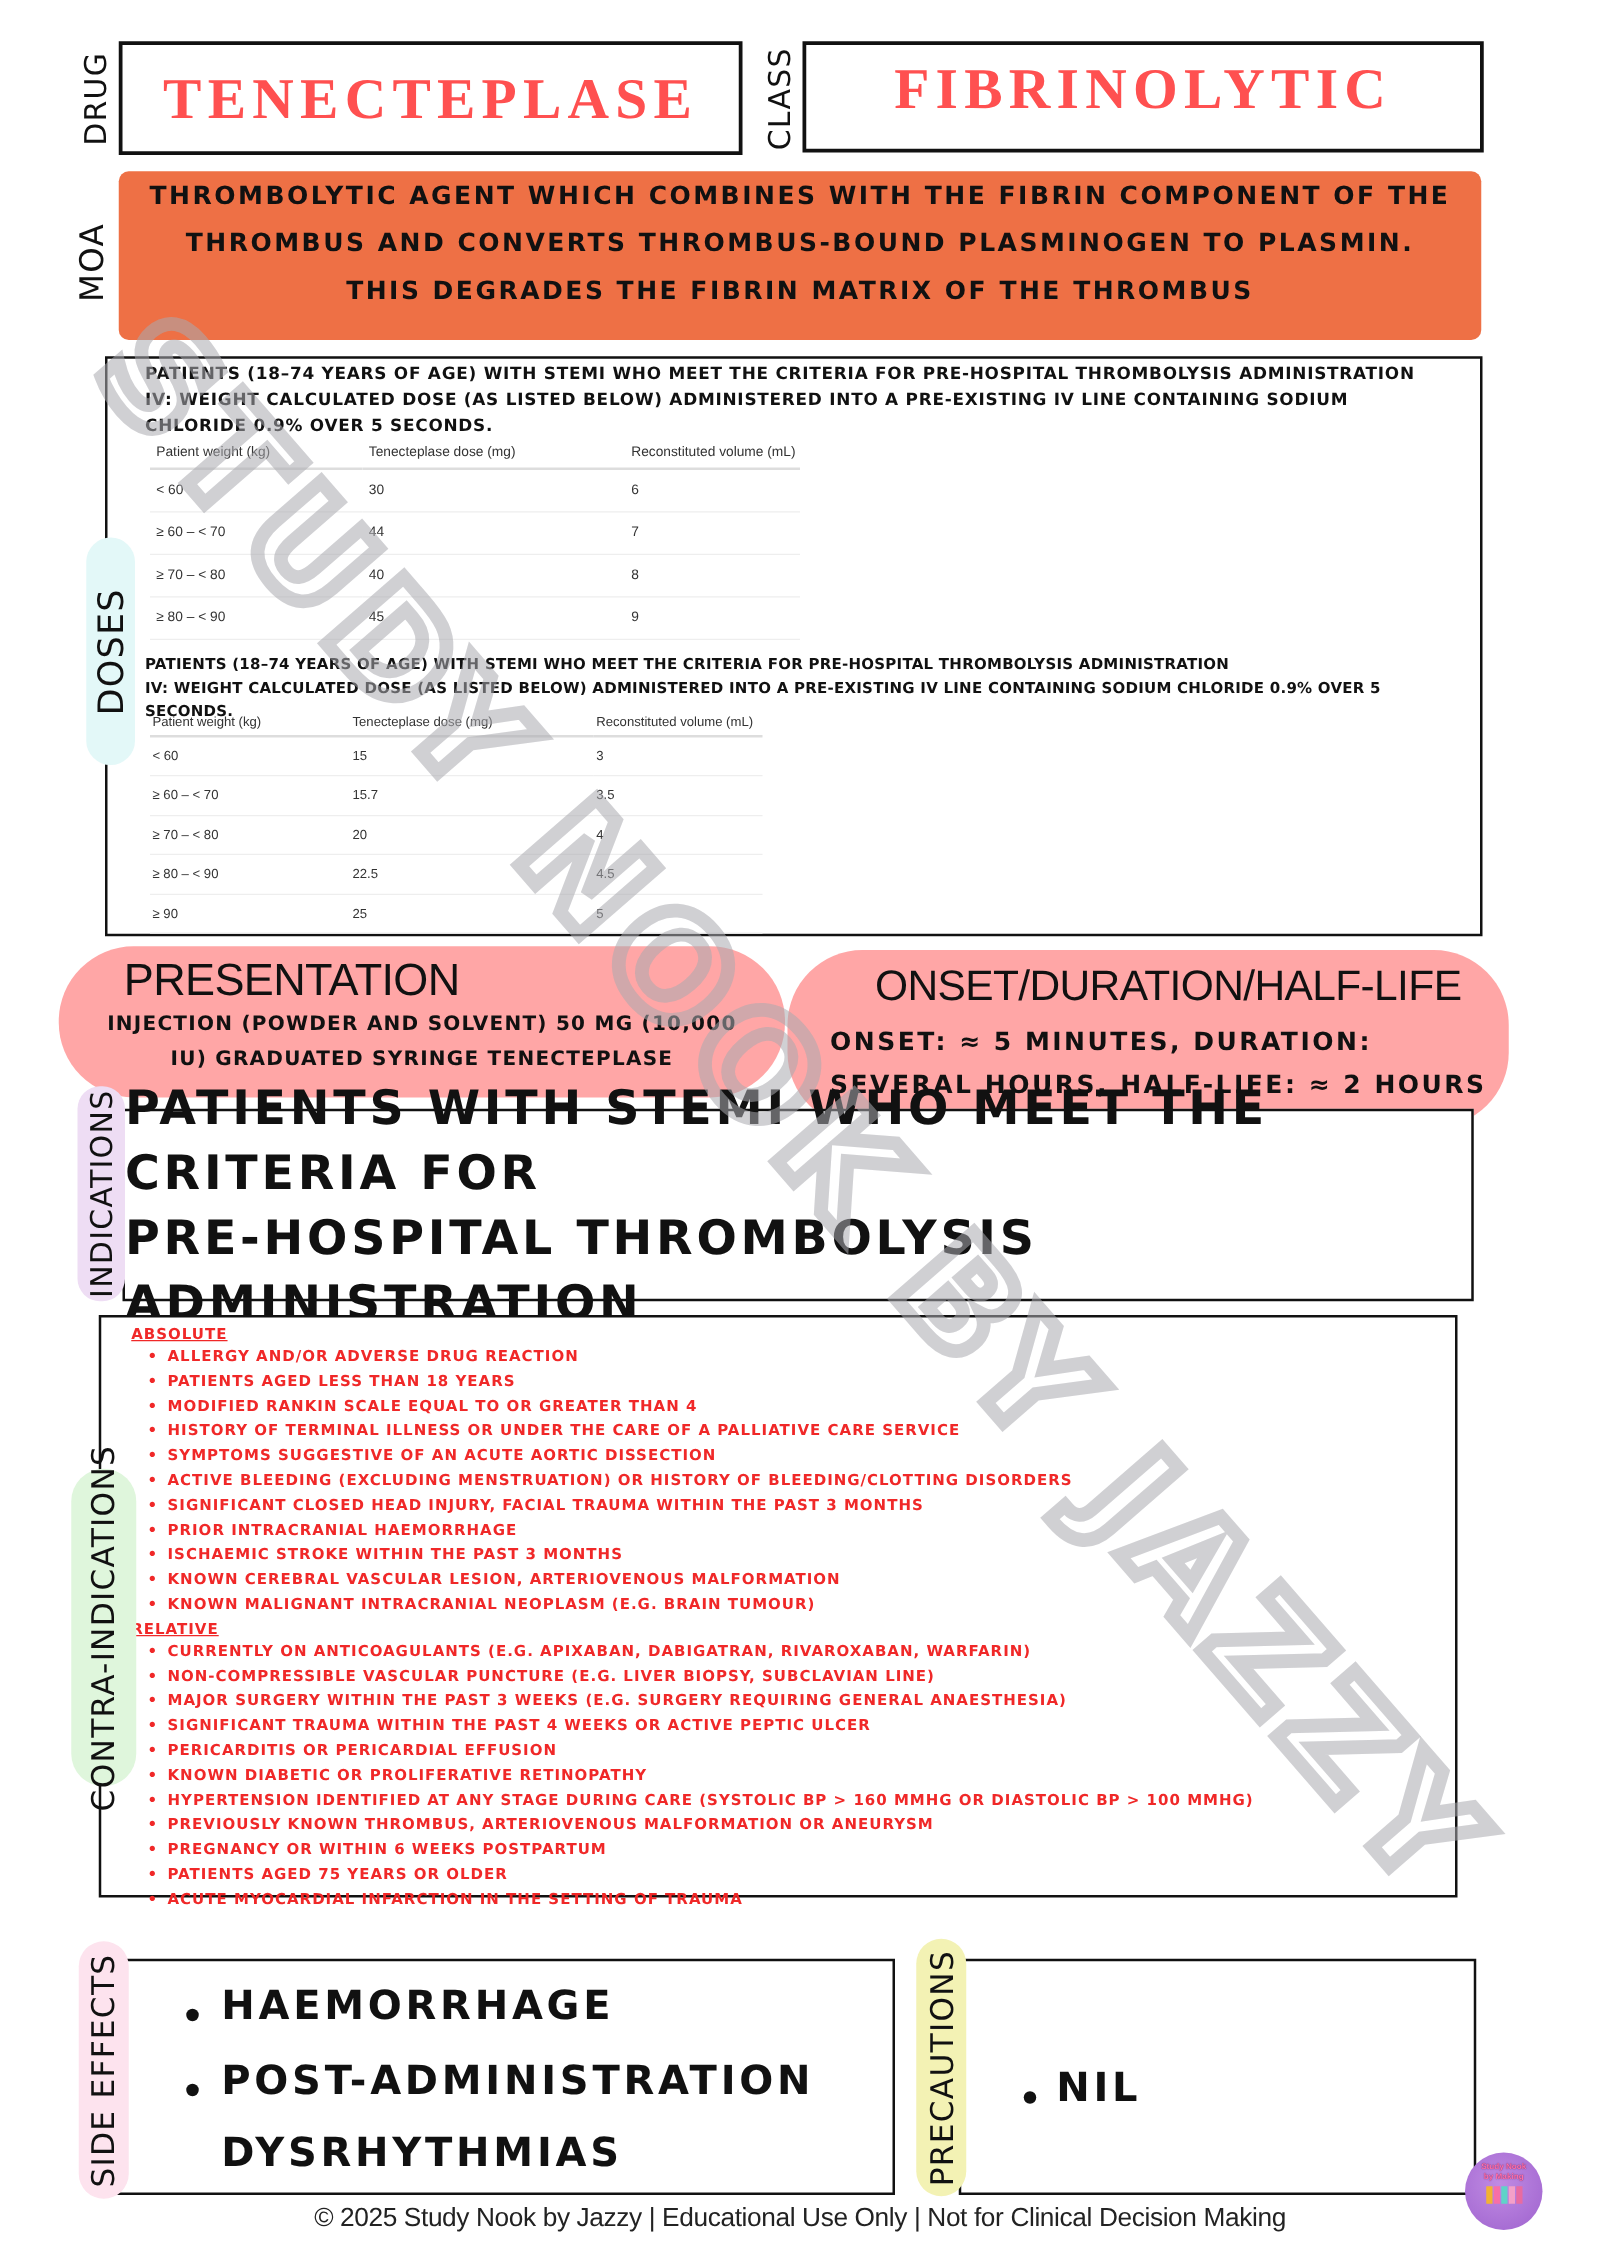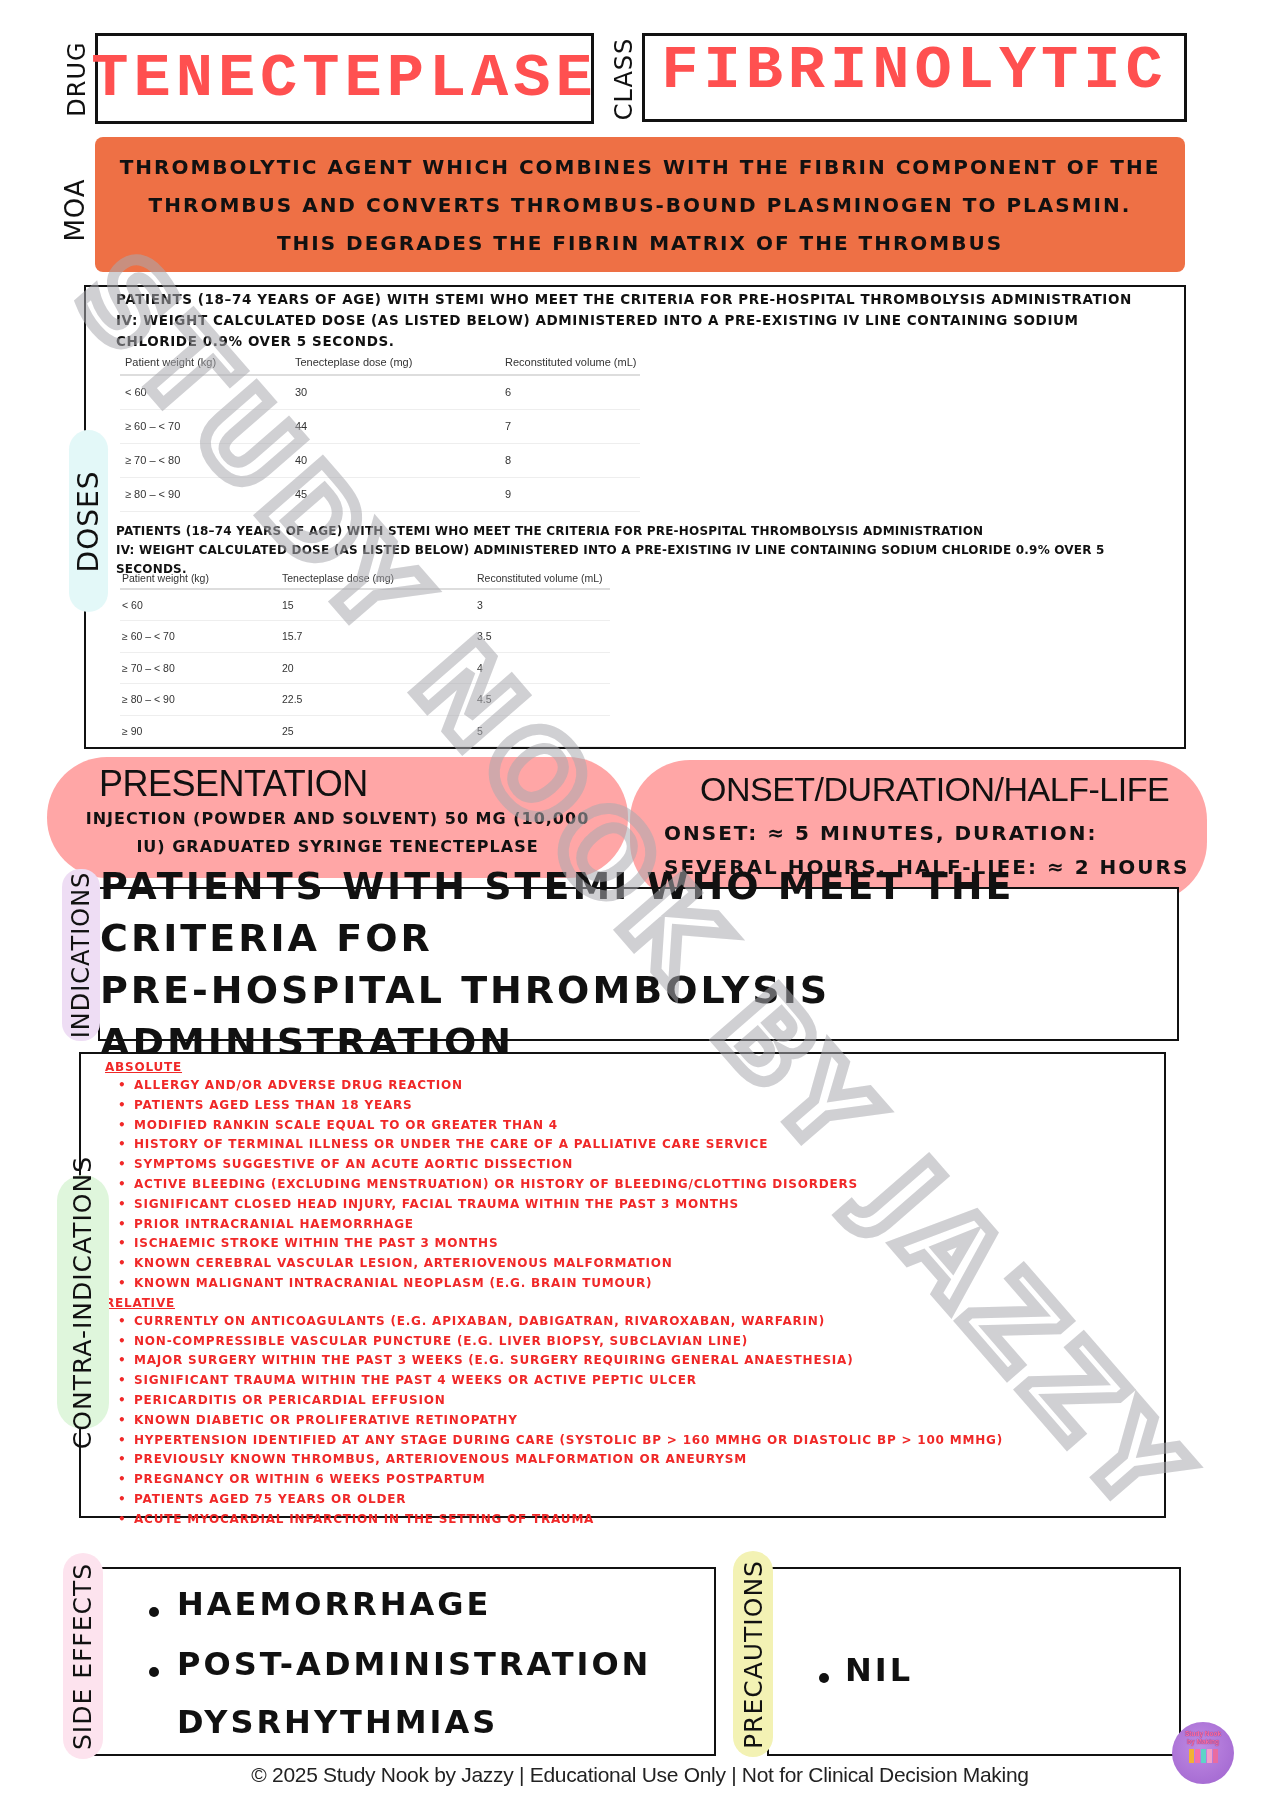--- a/index.html
+++ b/index.html
@@ -9,28 +9,28 @@
   
   .vlabel {
     position: absolute; display: flex; align-items: center; justify-content: center;
     font-family: "DejaVu Sans", sans-serif; letter-spacing: 1px; color: #111;
   }
   .vlabel span { transform: rotate(-90deg); white-space: nowrap; display: block; }
 
   
   .box { position: absolute; border: 3px solid #111; background: #fff; }
   .title-red {
-    color: #FF5050; font-family: Liberation Mono, monospace; font-weight: bold;
-    letter-spacing: 5px; font-size: 62px; text-align: right; text-transform: uppercase;
+    color: #FF5050; font-family: Liberation Serif, serif; font-weight: bold;
+    letter-spacing: 5px; font-size: 46px; text-align: right; text-transform: uppercase;
   }
 
   .moa {
     position: absolute; left: 95px; top: 137px; width: 1090px; height: 135px;
     background: #EE7045; border-radius: 8px; display: flex; flex-direction: column;
-    align-items: center; justify-content: center; text-align: center;
+    align-items: center; text-align: center;
   }
   .moa-line { font-family: "DejaVu Sans", sans-serif; font-weight: bold; font-size: 20px;
     letter-spacing: 2px; text-transform: uppercase; line-height: 38px; color: #111; }
 
   .doses-box { left: 84px; top: 285px; width: 1102px; height: 464px; border-width: 2px; }
   .dose-para { position: absolute; left: 30px; font-family: "DejaVu Sans", sans-serif; font-weight: bold;
     text-transform: uppercase; color: #111; }
   .p1 { top: 2px; width: 1040px; font-size: 13.5px; line-height: 21px; letter-spacing: 0.6px; }
   .p2 { top: 235px; width: 1060px; font-size: 12px; line-height: 19px; letter-spacing: 0.2px; }
 

